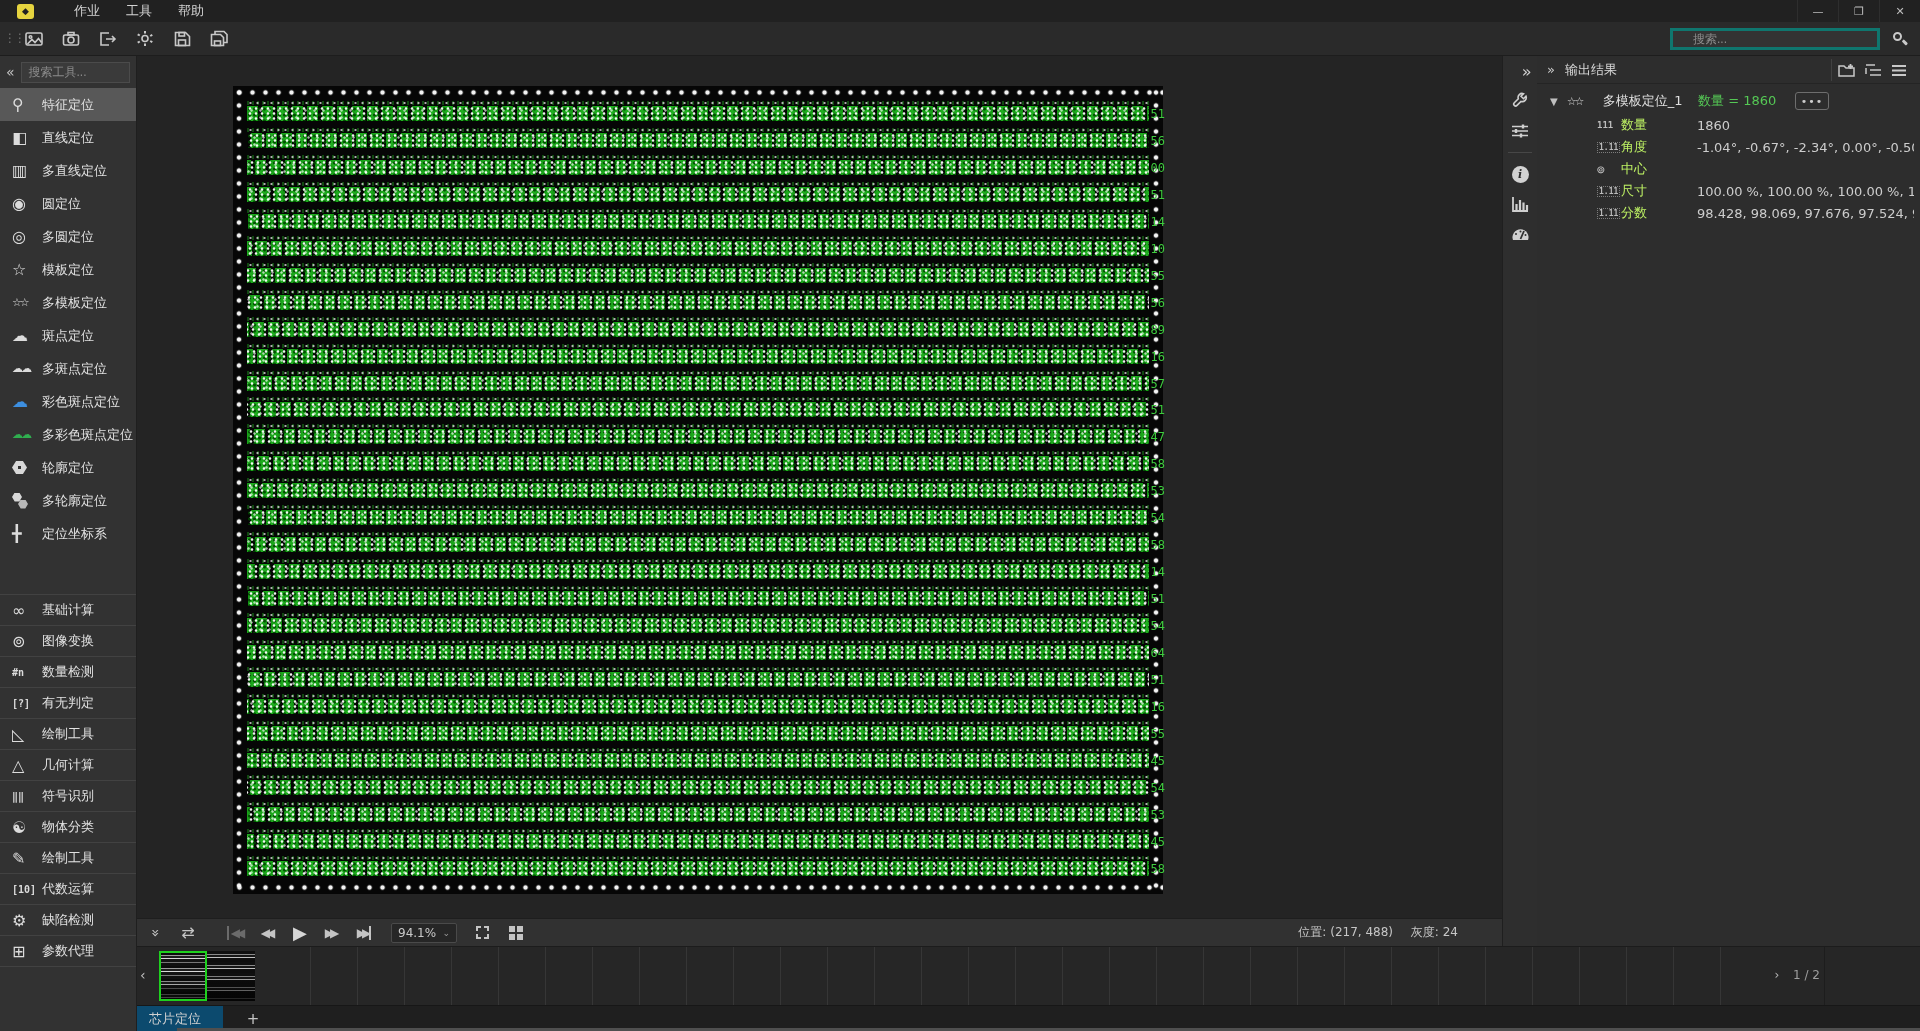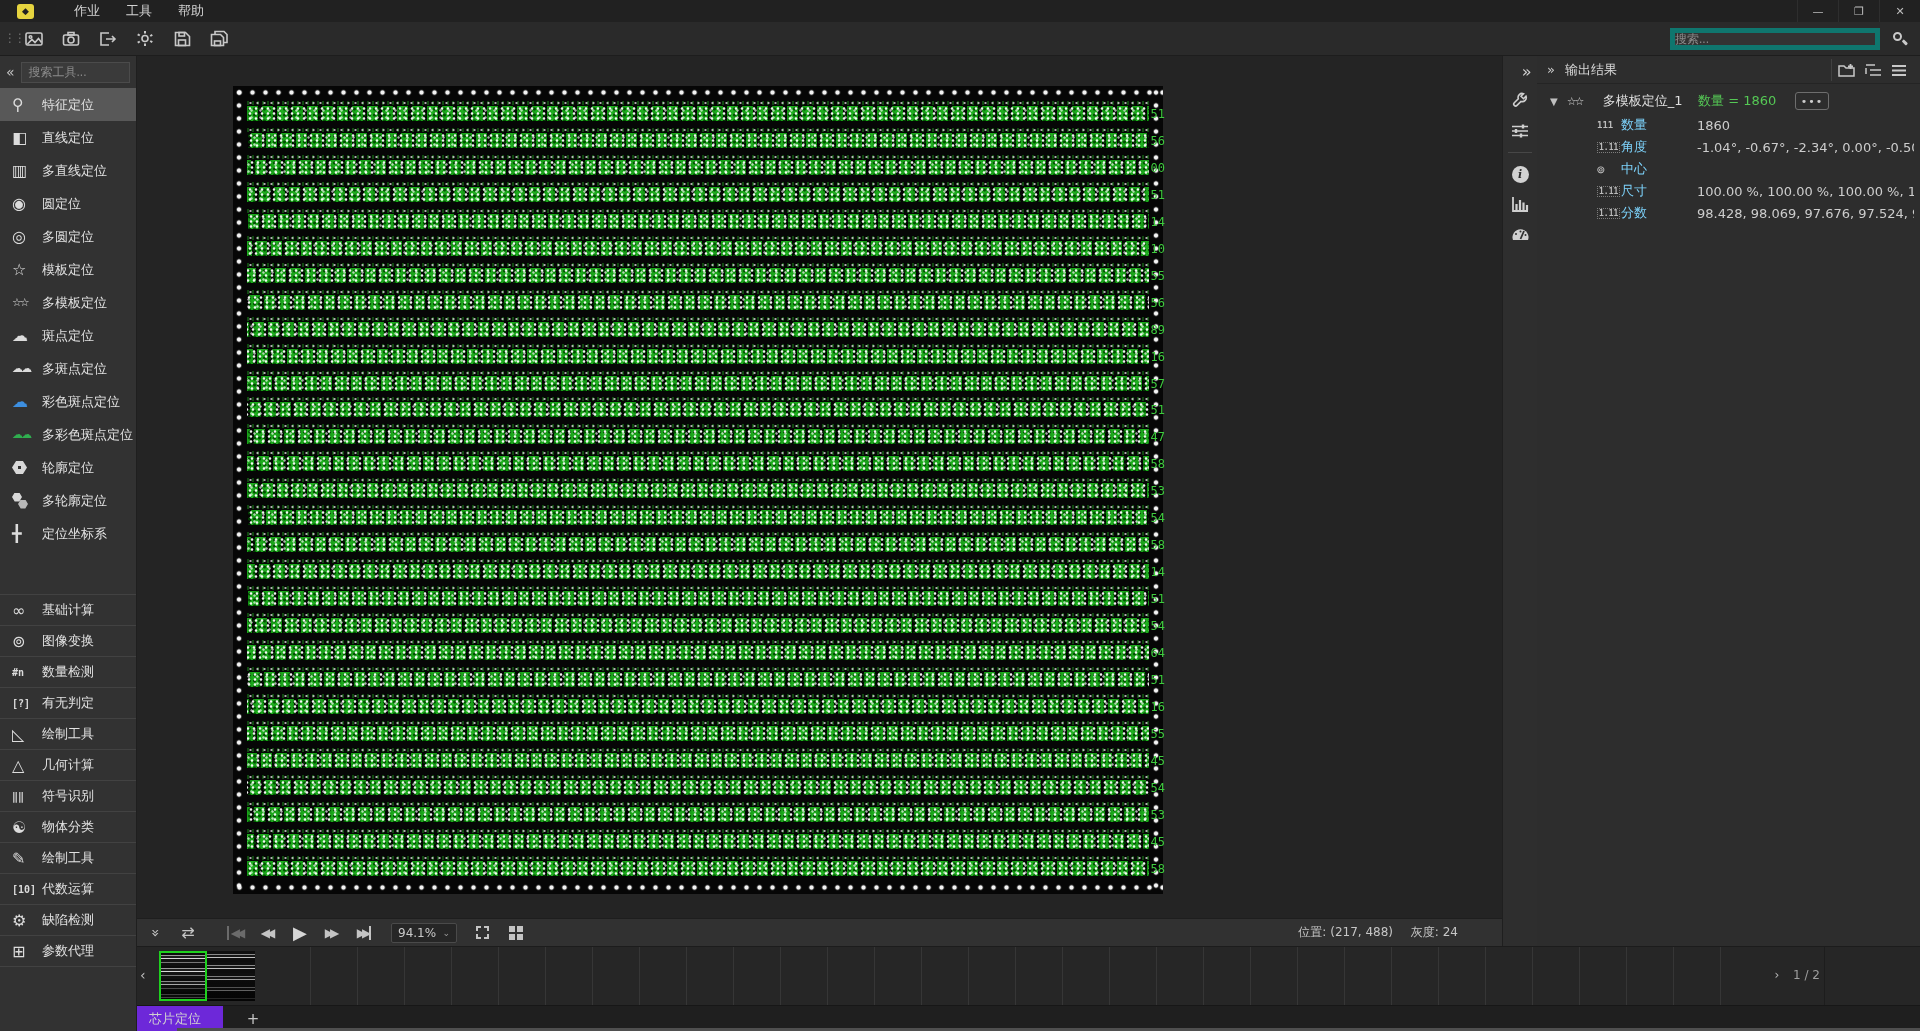--- a/index.html
+++ b/index.html
@@ -13,21 +13,21 @@
   .menus { display:flex; margin-left:27px; }
   .menu-item { font-size:13px; color:#d2d2d2; padding:1px 13px; cursor:default; }
   .win-btns { position:absolute; right:0; top:0; height:22px; display:flex; }
   .win-btn { width:41px; height:22px; display:flex; align-items:center; justify-content:center; color:#bdbdbd; font-size:11px; border-left:1px solid #2e2e2e; }
 
   
   .toolbar { position:absolute; left:0; top:22px; width:1920px; height:34px; background:#2a2a2a; border-bottom:1px solid #1d1d1d; display:flex; align-items:center; }
   .drag-dots { color:#6f6f6f; font-size:12px; margin-left:4px; letter-spacing:-2px; line-height:9px; width:8px; }
   .tb-btn { width:30px; height:26px; margin-left:7px; display:flex; align-items:center; justify-content:center; color:#c8c8c8; }
   .tb-btn svg { stroke:#c8c8c8; fill:none; stroke-width:1.6; }
-  .tb-search { position:absolute; right:40px; top:6px; width:210px; height:22px; background:#333333; border:5px solid #0f766e; color:#aaa; font-size:12px; padding:0 0; outline:none; }
+  .tb-search { position:absolute; right:40px; top:6px; width:210px; height:22px; background:#333333; border:3px solid #0f766e; color:#aaa; font-size:12px; padding:0 20px; outline:none; }
   .tb-search::placeholder { color:#8b8b8b; }
   .mag { position:absolute; right:12px; top:9px; width:16px; height:16px; }
   .mag i { position:absolute; left:1px; top:1px; width:9px; height:9px; border:2px solid #c9c9c9; border-radius:50%; }
   .mag b { position:absolute; left:10px; top:10px; width:6px; height:2.5px; background:#c9c9c9; transform:rotate(45deg); border-radius:1px; }
 
   
   .sidebar { position:absolute; left:0; top:56px; width:137px; bottom:0; background:#323232; border-right:1px solid #1f1f1f; }
   .side-search { display:flex; align-items:center; height:32px; padding:0 6px; }
   .collapse-btn { color:#c3c3c3; font-size:14px; width:18px; }
   .side-search input { width:100%; height:21px; background:#3a3a3a; border:1px solid #4b4b4b; color:#999; font-size:12px; padding:0 6px; outline:none; }
@@ -123,42 +123,42 @@
   .node-row { height:26px; display:flex; align-items:center; position:relative; margin-top:4px; }
   .node-row .exp { color:#bfbfbf; font-size:10px; margin-left:13px; }
   .node-row .nico { color:#d5d5d5; font-size:11px; letter-spacing:-2px; margin-left:9px; width:22px; }
   .node-label { font-size:13px; color:#e0e0e0; margin-left:14px; }
   .node-badge { position:absolute; left:161px; font-size:13px; }
   .node-more { position:absolute; left:258px; width:34px; height:18px; border:1px solid #6e6e6e; border-radius:3px; color:#cdcdcd; font-size:11px; display:flex; align-items:center; justify-content:center; letter-spacing:1px; }
   .prop-row { height:22px; display:flex; align-items:center; position:relative; }
   .prop-ico { position:absolute; left:60px; color:#bdbdbd; font-size:9px; font-family:"DejaVu Sans Mono","Liberation Mono",monospace; font-weight:bold; }
   .prop-ico.boxed { border:1px dotted #7d7d7d; padding:0 1px; font-size:8px; }
   .prop-ico.circ { font-size:13px; font-weight:normal; }
-  .prop-label { position:absolute; left:84px; font-size:13px; color:#7dd3fc; }
+  .prop-label { position:absolute; left:84px; font-size:13px; color:#bef264; }
   .prop-value { position:absolute; left:160px; right:6px; font-size:13px; color:#cdcdcd; white-space:nowrap; overflow:hidden; }
 
   
   .filmstrip { position:absolute; left:137px; top:946px; width:1783px; height:59px; background:#262626; border-top:1px solid #1c1c1c; }
   .fs-prev { position:absolute; left:3px; top:20px; color:#bdbdbd; font-size:14px; }
   .fs-thumbs { position:absolute; left:22px; top:4px; display:flex; }
   .thumb { width:48px; height:50px;
      background-image:linear-gradient(180deg, rgba(0,0,0,0) 0 55%, rgba(0,0,0,.75) 100%),
        repeating-linear-gradient(180deg,#0c0c0c 0 2px,#9a9a9a 2px 3px,#1d1d1d 3px 5px,#d8d8d8 5px 6px,#141414 6px 9px,#777 9px 10px,#101010 10px 13px); }
   .thumb.sel { border:2px solid #1ed11e; }
   .thumb.t2 { background-image:linear-gradient(180deg, rgba(0,0,0,0) 0 45%, rgba(0,0,0,.8) 100%),
        repeating-linear-gradient(180deg,#101010 0 3px,#8a8a8a 3px 4px,#161616 4px 6px,#c0c0c0 6px 7px,#0e0e0e 7px 11px); }
   .fs-slots { position:absolute; left:127px; top:0; right:160px; bottom:0; display:flex; overflow:hidden; }
   .fs-slot { width:47px; min-width:47px; height:100%; border-right:1px solid #363636; }
   .fs-pag { position:absolute; right:100px; top:21px; font-size:12px; color:#9f9f9f; }
   .fs-pag .nx { margin-right:10px; color:#b5b5b5; }
   .fs-divider { position:absolute; right:95px; top:0; bottom:0; width:1px; background:#1d1d1d; }
 
   
   .tabbar { position:absolute; left:137px; top:1005px; width:1783px; height:26px; background:#1f1f1f; border-top:1px solid #171717; }
-  .tab { position:absolute; left:0; top:0; height:25px; padding:0 22px 0 12px; background:#6d28d9; color:#d0d0d0; font-size:13px; display:flex; align-items:center; }
+  .tab { position:absolute; left:0; top:0; height:25px; padding:0 22px 0 12px; background:#0c4a6e; color:#d0d0d0; font-size:13px; display:flex; align-items:center; }
   .tab-add { position:absolute; left:105px; top:3px; width:22px; height:20px; color:#c5c5c5; font-size:15px; display:flex; align-items:center; justify-content:center; }
   .hscroll { position:absolute; left:40px; right:0; bottom:0; height:3px; background:#4f4f4f; }
 </style>
 </head>
 <body>
 
 <div id="app">
 
   <div class="titlebar">
     <div class="logo">◆</div>

